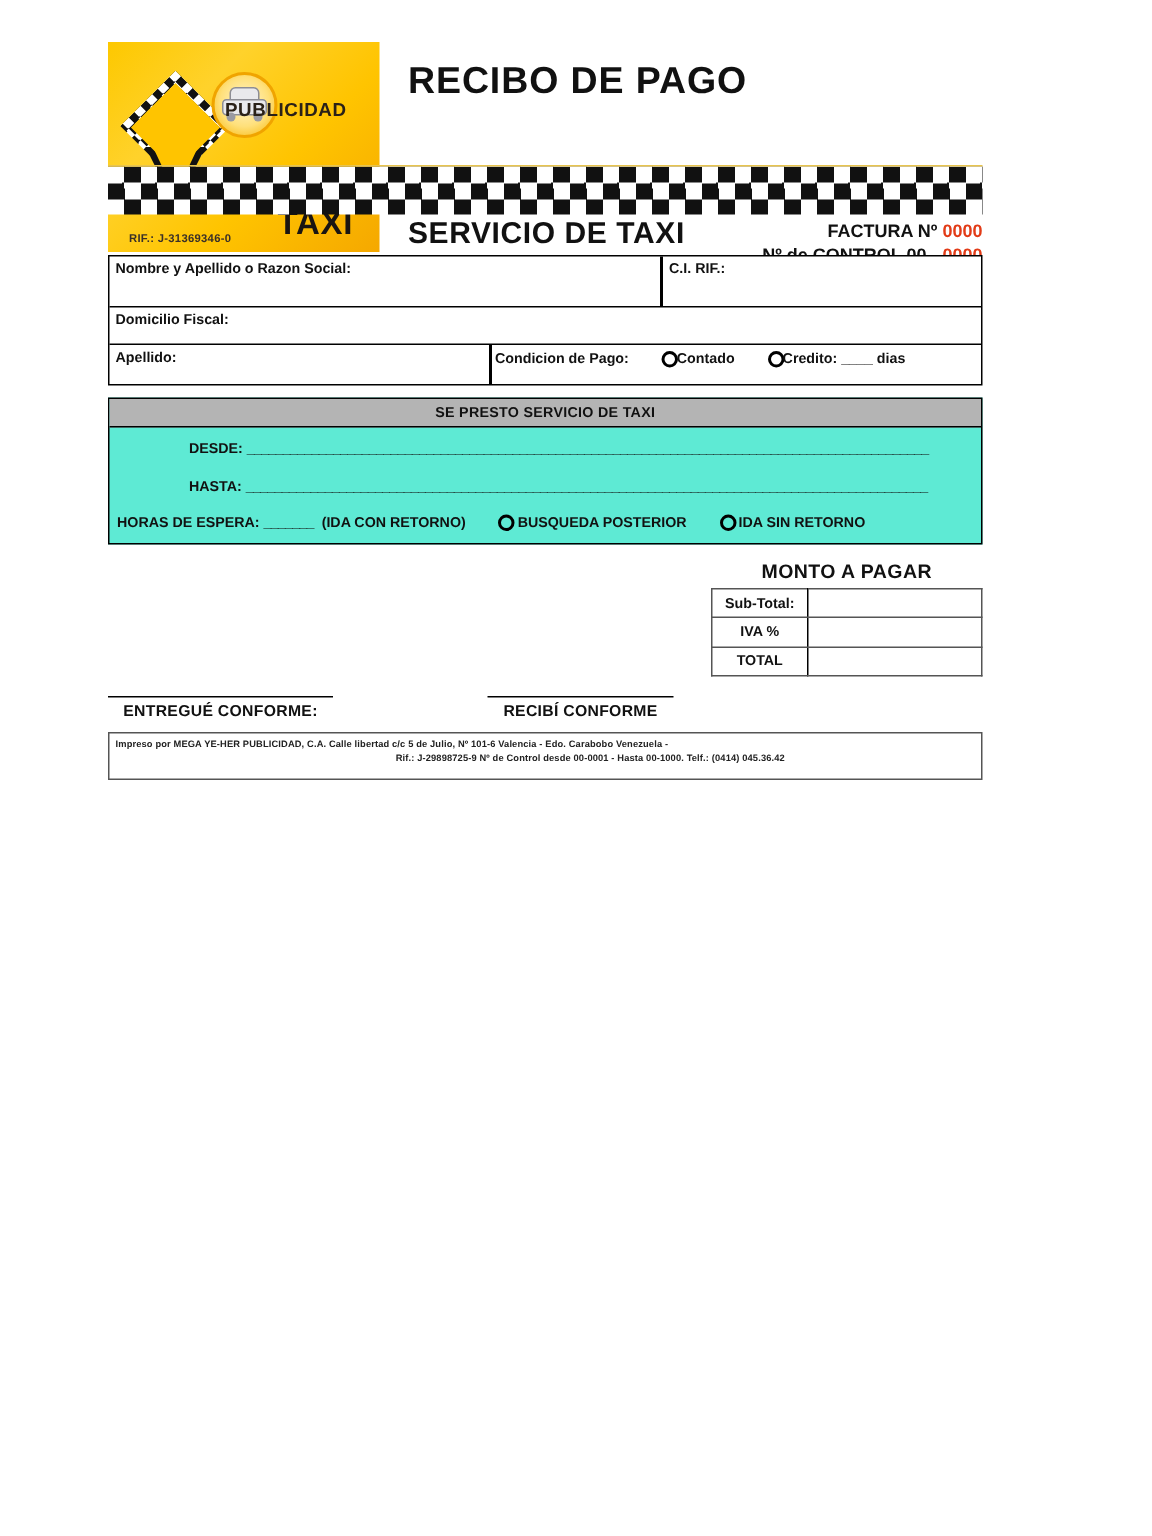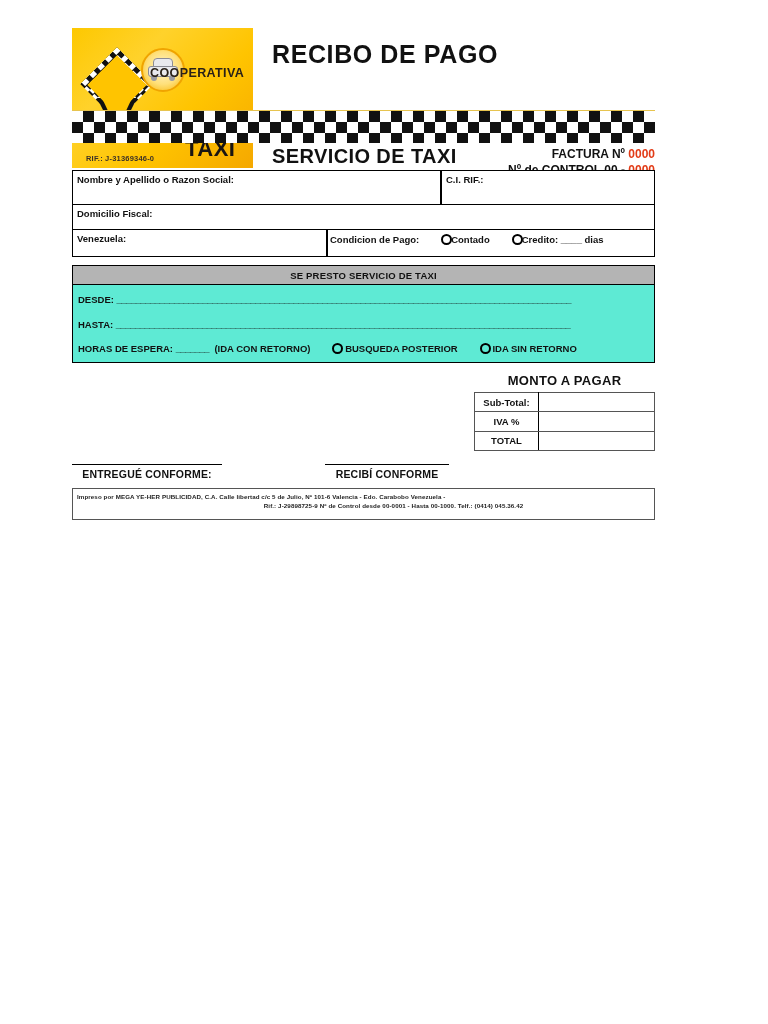--- a/index.html
+++ b/index.html
@@ -303,20 +303,21 @@
   .service-line {
     position: relative;
     height: 25px;
     padding-left: 5px;
     font-size: 9.5px;
     font-weight: 600;
     color: #111;
     line-height: 30px;
     white-space: nowrap;
     overflow: hidden;
+    margin-left: 48px;
   }
   .svc-fill { letter-spacing: -0.5px; }
 
   .service-opts {
     position: relative;
     height: 26px;
     padding-left: 5px;
     font-size: 9.5px;
     font-weight: 600;
     color: #111;
@@ -424,21 +425,21 @@
         <div class="dm-inner-y"></div>
         <div class="dm-tail-y"></div>
       </div>
       <div class="logo-circle"></div>
       <div class="logo-car">
         <div class="car-top"></div>
         <div class="car-body"></div>
         <div class="car-wheel l"></div>
         <div class="car-wheel r"></div>
       </div>
-      <div class="logo-coop">COOPERATIVA</div>
+      <div class="logo-coop">PUBLICIDAD</div>
       <div class="logo-genesis">GENESIS 280</div>
       <div class="logo-taxi">TAXI</div>
       <div class="logo-rif">RIF.: J-31369346-0</div>
     </div>
 
     <div class="recibo-title">RECIBO DE PAGO</div>
 
     <div class="checker-strip"></div>
 
     <div class="servicio-title">SERVICIO DE TAXI</div>
@@ -468,21 +469,21 @@
     </div>
 
     <div class="cb-row r2">
       <div class="cb-cell" style="left:0; width:580px;">
         <span>Domicilio Fiscal:</span>
       </div>
     </div>
 
     <div class="cb-row r3">
       <div class="cb-cell" style="left:0; width:253px;">
-        <span>Venezuela:</span>
+        <span>Apellido:</span>
       </div>
       <div class="cb-div" style="left:253px;"></div>
       <div class="radio-row" style="left:257px;">
         <span>Condicion de Pago:</span>
         <span class="opt-sep"></span>
         <span class="radio-circle"></span>
         <span>Contado</span>
         <span class="opt-sep"></span>
         <span class="radio-circle"></span>
         <span>Credito: ____ dias</span>

